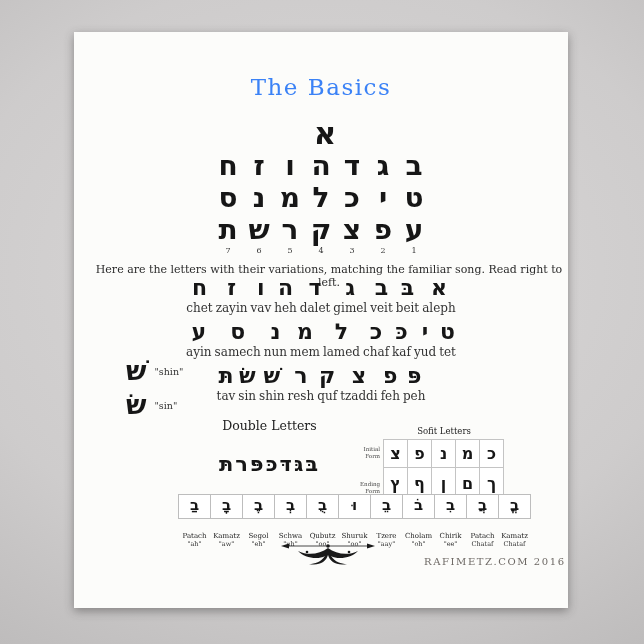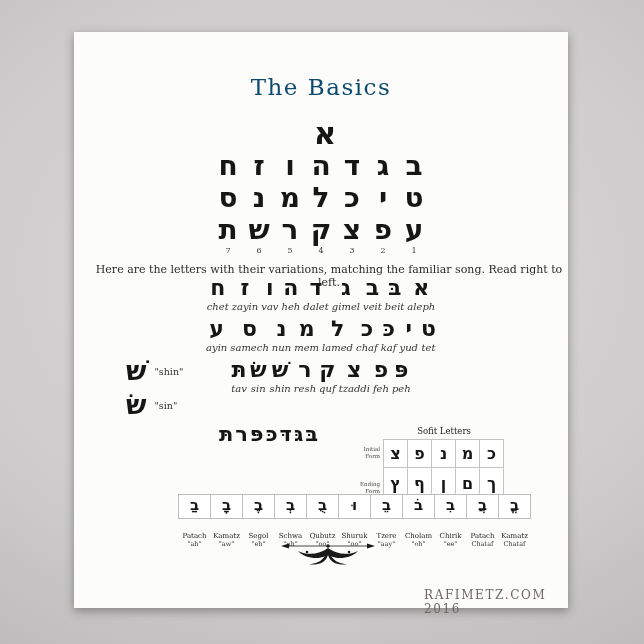--- a/index.html
+++ b/index.html
@@ -8,21 +8,21 @@
     background:radial-gradient(120% 95% at 50% 42%, #dad8d8 0%, #cecccc 48%, #b9b7b7 82%, #a9a7a7 100%);
     font-family:"DejaVu Serif", serif;
   }
   .poster{
     position:absolute;left:74px;top:32px;width:494px;height:576px;
     background:#fcfcfa;box-shadow:0 3px 9px rgba(50,48,48,.45);
   }
   .heb{font-family:"DejaVu Sans", sans-serif;font-weight:bold;color:#161616;}
 
   .title{position:absolute;top:42px;left:0;right:0;text-align:center;
-    font-size:23px;letter-spacing:1.5px;color:#0c4a6e;}
+    font-size:23px;letter-spacing:1.5px;color:#3b82f6;}
   .intro{position:absolute;top:79px;left:0;right:0;text-align:center;
     font-size:9.5px;color:#2b2b2b;}
 
   .alef{position:absolute;top:86px;left:8px;right:0;text-align:center;
     font-size:31px;line-height:1;}
 
   .grid-rows{position:absolute;top:118px;left:50%;transform:translateX(-50%);
     width:217px;direction:rtl;}
   .grid-row{display:flex;}
   .grid-letter{width:31px;text-align:center;font-size:28px;line-height:32px;}
@@ -31,31 +31,31 @@
   .grid-num{width:31px;text-align:center;font-size:8px;color:#3a3a3a;}
 
   .var-caption{position:absolute;top:231px;left:16px;right:0;text-align:center;
     font-size:11px;color:#2b2b2b;}
   .var-rows{position:absolute;top:243px;left:0;right:0;display:flex;
     flex-direction:column;align-items:center;gap:4px;}
   .var-row{display:flex;direction:rtl;gap:3px;align-items:flex-end;}
   .var-cell{display:flex;flex-direction:column;align-items:center;}
   .var-heb{font-family:"DejaVu Sans",sans-serif;font-weight:bold;color:#161616;
     font-size:22px;line-height:26px;}
-  .var-name{font-size:10px;color:#333;direction:ltr;white-space:nowrap;font-style:italic;}
+  .var-name{font-size:12px;color:#333;direction:ltr;white-space:nowrap;}
 
   .callout{position:absolute;left:52px;display:flex;align-items:center;gap:8px;}
   .callout-heb{font-size:27px;line-height:30px;}
   .callout-label{font-size:9.5px;color:#333;}
   .callout.shin{top:324px;}
   .callout.sin{top:358px;}
 
   .double{position:absolute;left:118px;top:386px;width:155px;text-align:center;}
   .double-heading{font-size:12.5px;color:#222;}
-  .double-heb{font-size:21px;letter-spacing:2px;margin-top:3px;line-height:26px;}
+  .double-heb{font-size:21px;letter-spacing:2px;margin-top:18px;line-height:26px;}
 
   .sofit{position:absolute;left:282px;top:360px;}
   .sofit-heading{margin-left:27px;width:122px;text-align:center;
     font-size:8.5px;color:#222;margin-top:34px;}
   .sofit-body{display:flex;margin-top:3px;}
   .sofit-rowlabels{width:24px;padding-right:3px;display:flex;flex-direction:column;}
   .sofit-rowlabel{font-size:5.5px;line-height:1.25;color:#444;text-align:right;}
   .sofit-rowlabel.initial{height:28px;display:flex;align-items:center;justify-content:flex-end;}
   .sofit-rowlabel.ending{height:41px;display:flex;align-items:center;justify-content:flex-end;}
   .sofit-table{display:flex;direction:rtl;border:1px solid #c4c4c4;background:#fff;}
@@ -74,21 +74,21 @@
   .vowel-box{width:33px;height:25px;box-sizing:border-box;border:1px solid #bdbdbd;
     background:#fff;text-align:center;font-size:15px;line-height:21px;}
   .vowel-name{font-size:7px;color:#222;margin-top:13px;white-space:nowrap;}
   .vowel-sound{font-size:6.5px;color:#333;white-space:nowrap;}
 
   .ornament{position:absolute;left:206px;top:508px;width:96px;height:30px;}
   .ornament svg{display:block;width:96px;height:30px;}
   .ornament line{stroke:#1a1a1a;stroke-width:0.8;}
   .ornament path,.ornament circle{fill:#1a1a1a;}
 
-  .footer{position:absolute;left:350px;top:556px;font-size:12px;
+  .footer{position:absolute;left:350px;top:524px;font-size:10px;
     letter-spacing:1.6px;color:#6d6864;}
 </style>
 </head>
 <body>
 
 <div class="poster">
 
   <div class="title">The Basics</div>
 
   <div class="alef heb">א</div>
@@ -248,20 +248,21 @@
   <div class="callout shin">
     <span class="callout-heb heb">שׁ</span>
     <span class="callout-label">"shin"</span>
   </div>
   <div class="callout sin">
     <span class="callout-heb heb">שׂ</span>
     <span class="callout-label">"sin"</span>
   </div>
 
   <div class="double">
+    <div class="double-heading">Double Letters</div>
     <div class="double-heb heb">בּגּדּכּפּרתּ</div>
   </div>
 
   <div class="sofit">
     <div class="sofit-heading">Sofit Letters</div>
     <div class="sofit-body">
       <div class="sofit-rowlabels">
         <div class="sofit-rowlabel initial">Initial Form</div>
         <div class="sofit-rowlabel ending">Ending Form</div>
       </div>

